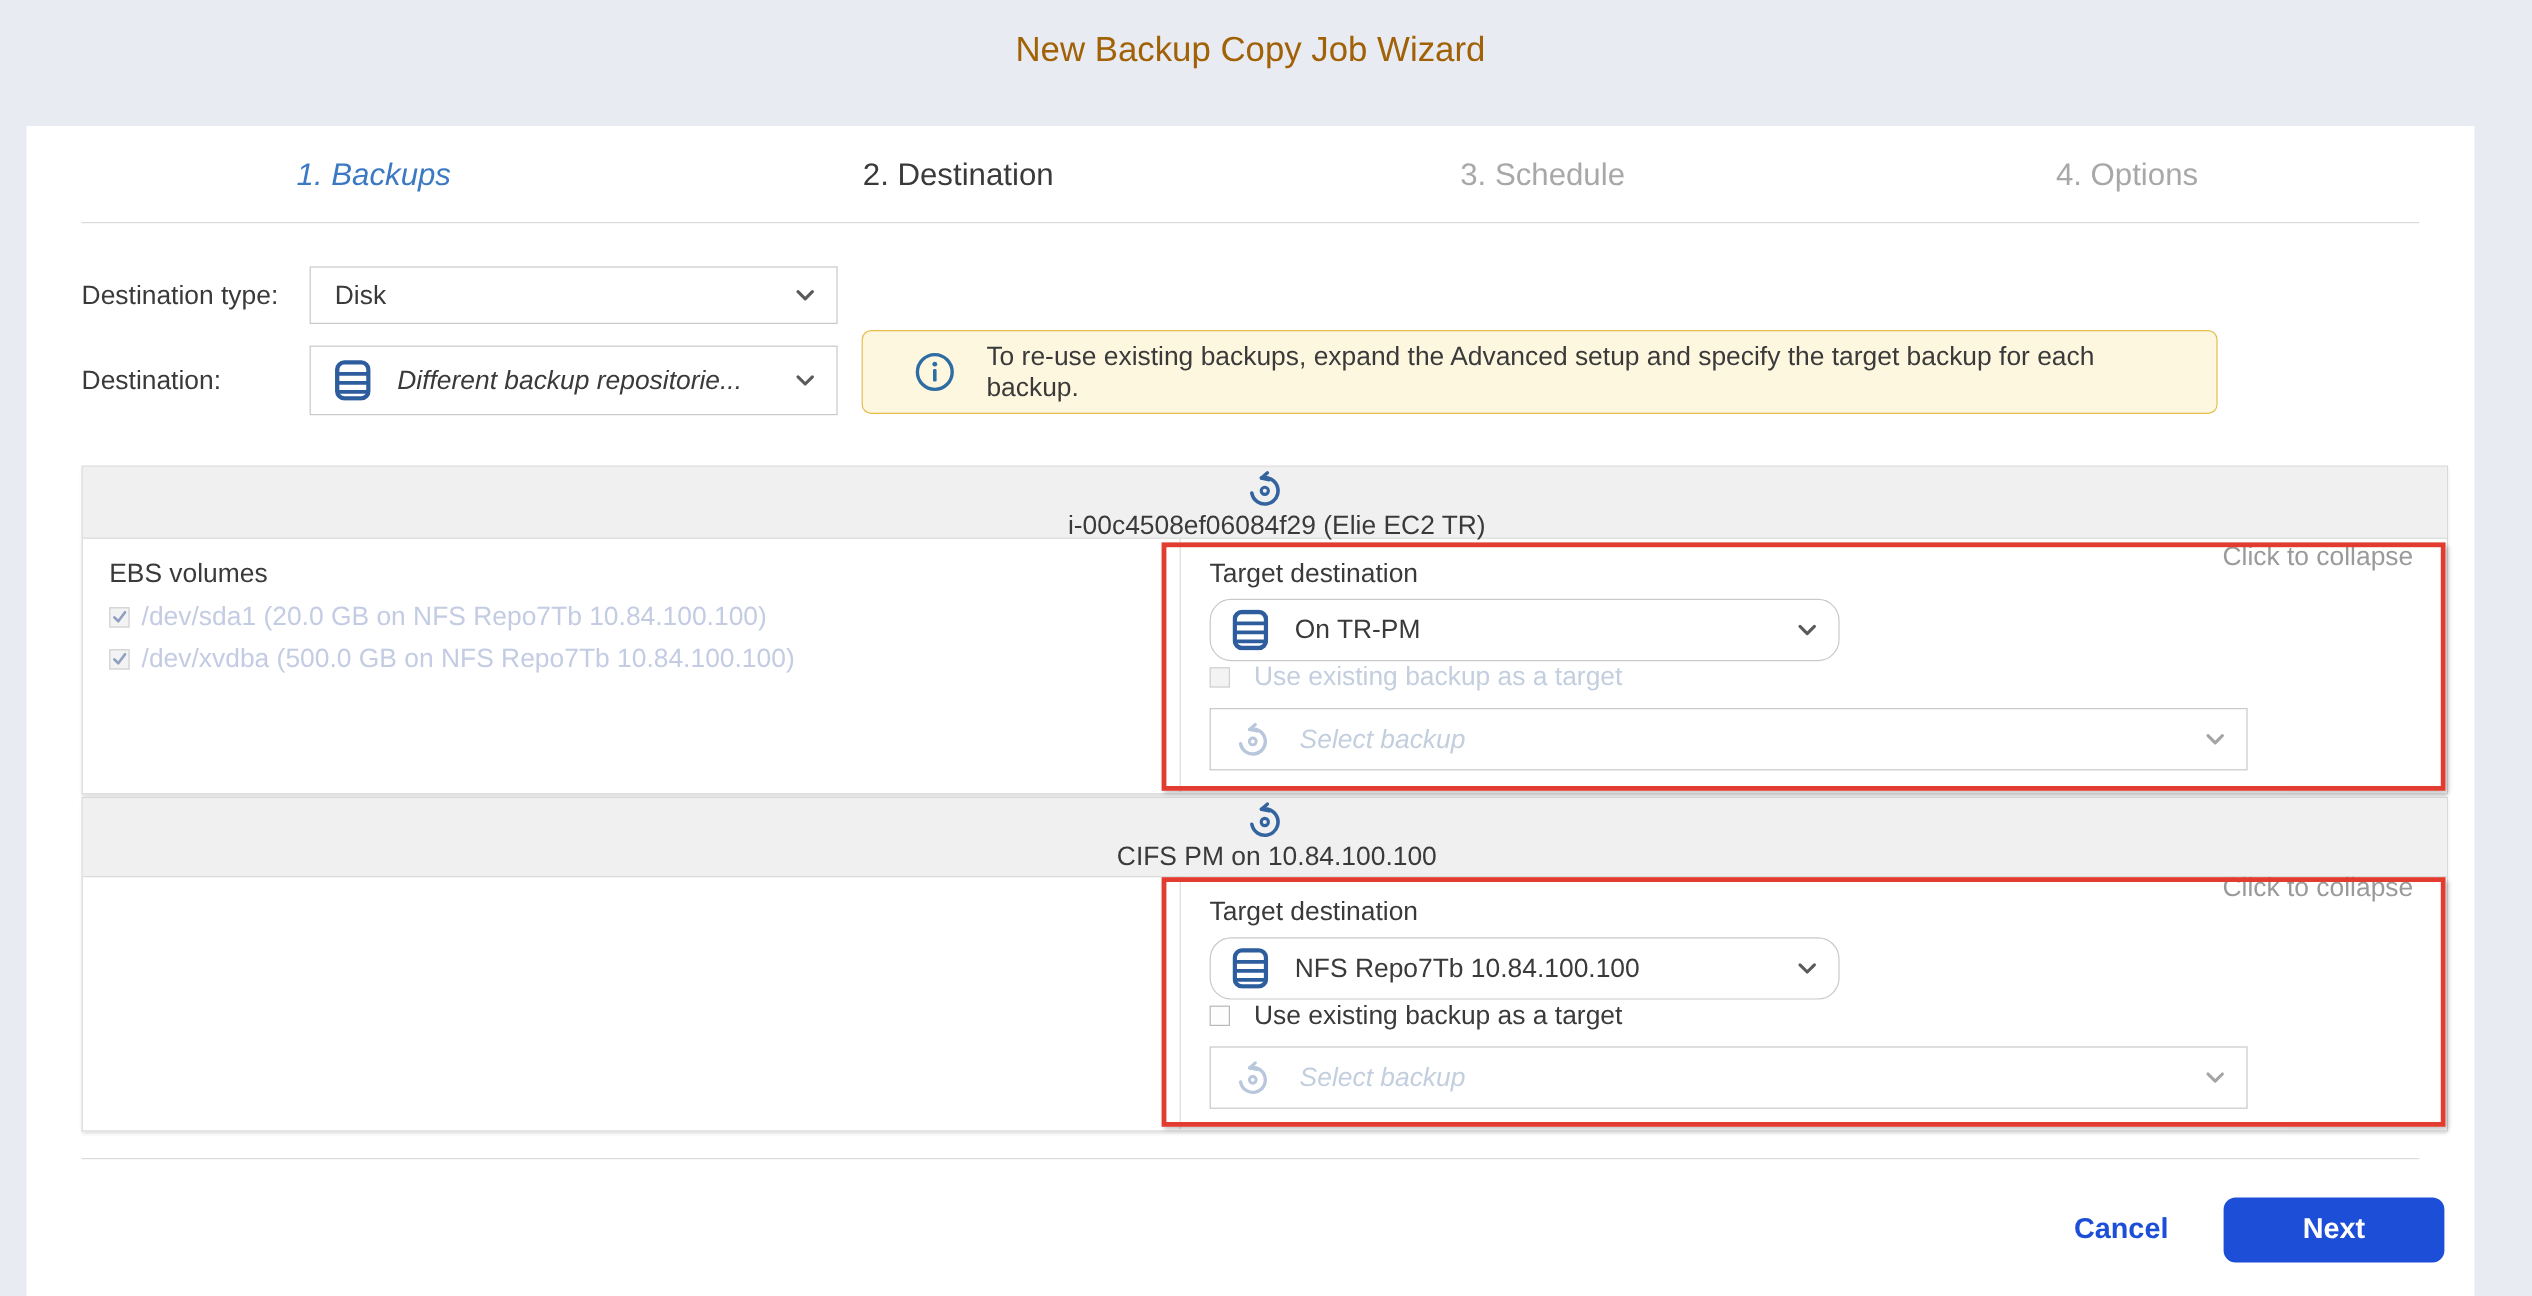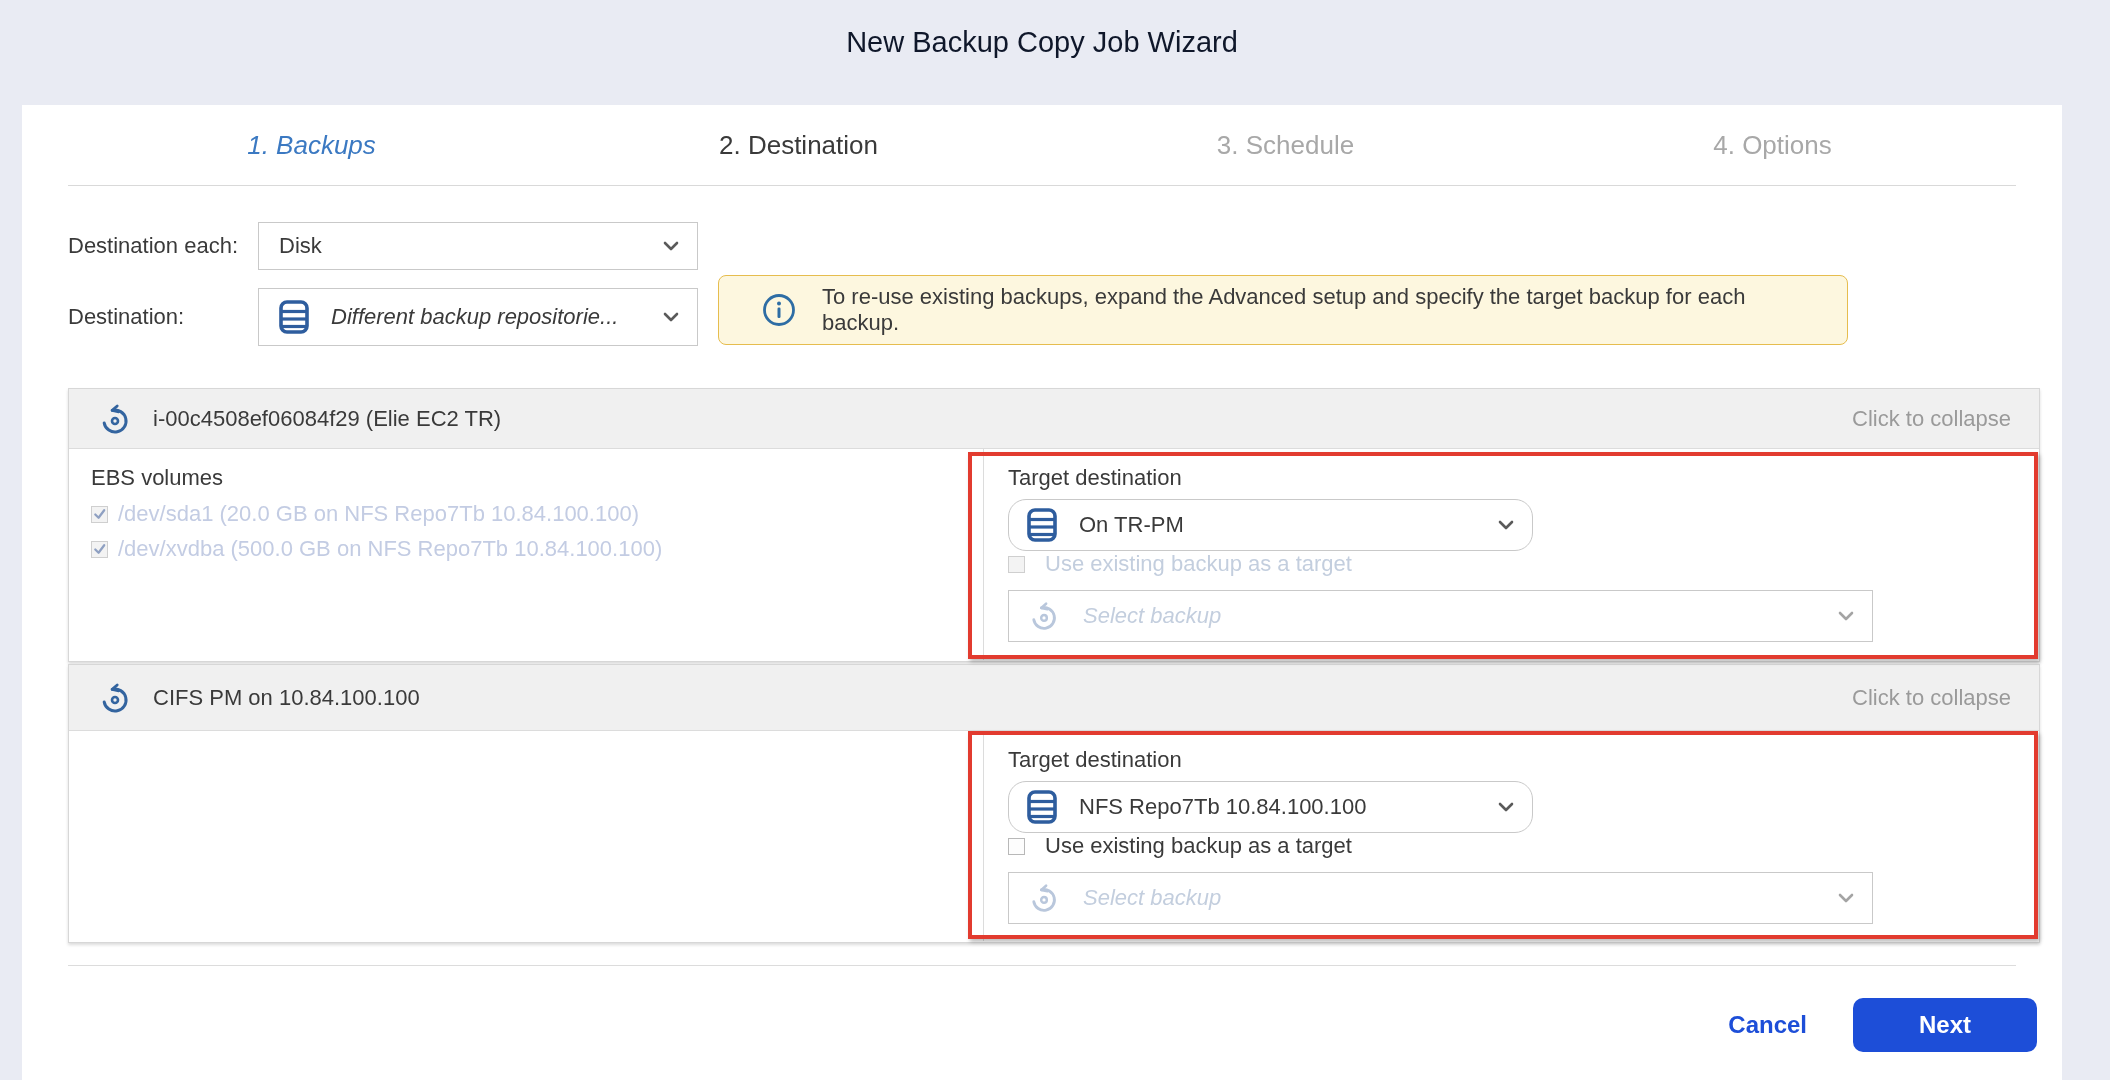--- a/index.html
+++ b/index.html
@@ -6,21 +6,21 @@
   html,body { width:2110px; height:1080px; }
   body {
     background:#e9ebf3;
     font-family:"Liberation Sans", sans-serif;
     color:#3a3a3a;
     position:relative;
     overflow:hidden;
   }
   .wizard-title {
     position:absolute; left:22px; top:26px; width:2040px;
-    text-align:center; font-size:29px; color:#0f172a;
+    text-align:center; font-size:29px; color:#a16207;
   }
   .panel {
     position:absolute; left:22px; top:105px; width:2040px; height:975px;
     background:#ffffff;
   }
   
   .steps {
     display:flex; height:81px; margin:0 46px;
     border-bottom:1px solid #d9d9d9; align-items:center;
   }
@@ -61,20 +61,21 @@
     position:absolute; left:46px; width:1972px;
     border:1px solid #d7d7d7; background:#fff;
     box-shadow:0 2px 3px rgba(0,0,0,0.14);
   }
   .section1 { top:283px; height:274px; }
   .section2 { top:559px; height:279px; }
   .section-header {
     background:#f0f0f0; border-bottom:1px solid #dcdcdc;
     display:flex; align-items:center; padding:0 28px;
     cursor:default;
+    flex-direction:column;
   }
   .section1 .section-header { height:60px; }
   .section2 .section-header { height:66px; }
   .section-title { font-size:22px; color:#3a3a3a; margin-left:20px; }
   .collapse-hint { margin-left:auto; font-size:22px; color:#9a9a9a; }
   .section-body { display:flex; height:calc(100% - 61px); }
   .section2 .section-body { height:calc(100% - 67px); }
   .left-col { width:915px; flex:0 0 auto; border-right:1px solid #dcdcdc; padding:16px 22px; }
   .right-col { flex:1; padding:16px 0 0 24px; }
 
@@ -157,21 +158,21 @@
 <div class="panel">
 
   <div class="steps">
     <div class="step active">1. Backups</div>
     <div class="step current">2. Destination</div>
     <div class="step upcoming">3. Schedule</div>
     <div class="step upcoming">4. Options</div>
   </div>
 
   <div class="form-row r1">
-    <div class="form-label">Destination each:</div>
+    <div class="form-label">Destination type:</div>
     <div class="dropdown dd-sm">
       <span class="dd-text">Disk</span>
       <span class="dd-chevron">
         <svg width="16" height="10" viewBox="0 0 16 10">
             <use href="#ico-chevron"></use>
           </svg>
       </span>
     </div>
   </div>
 

